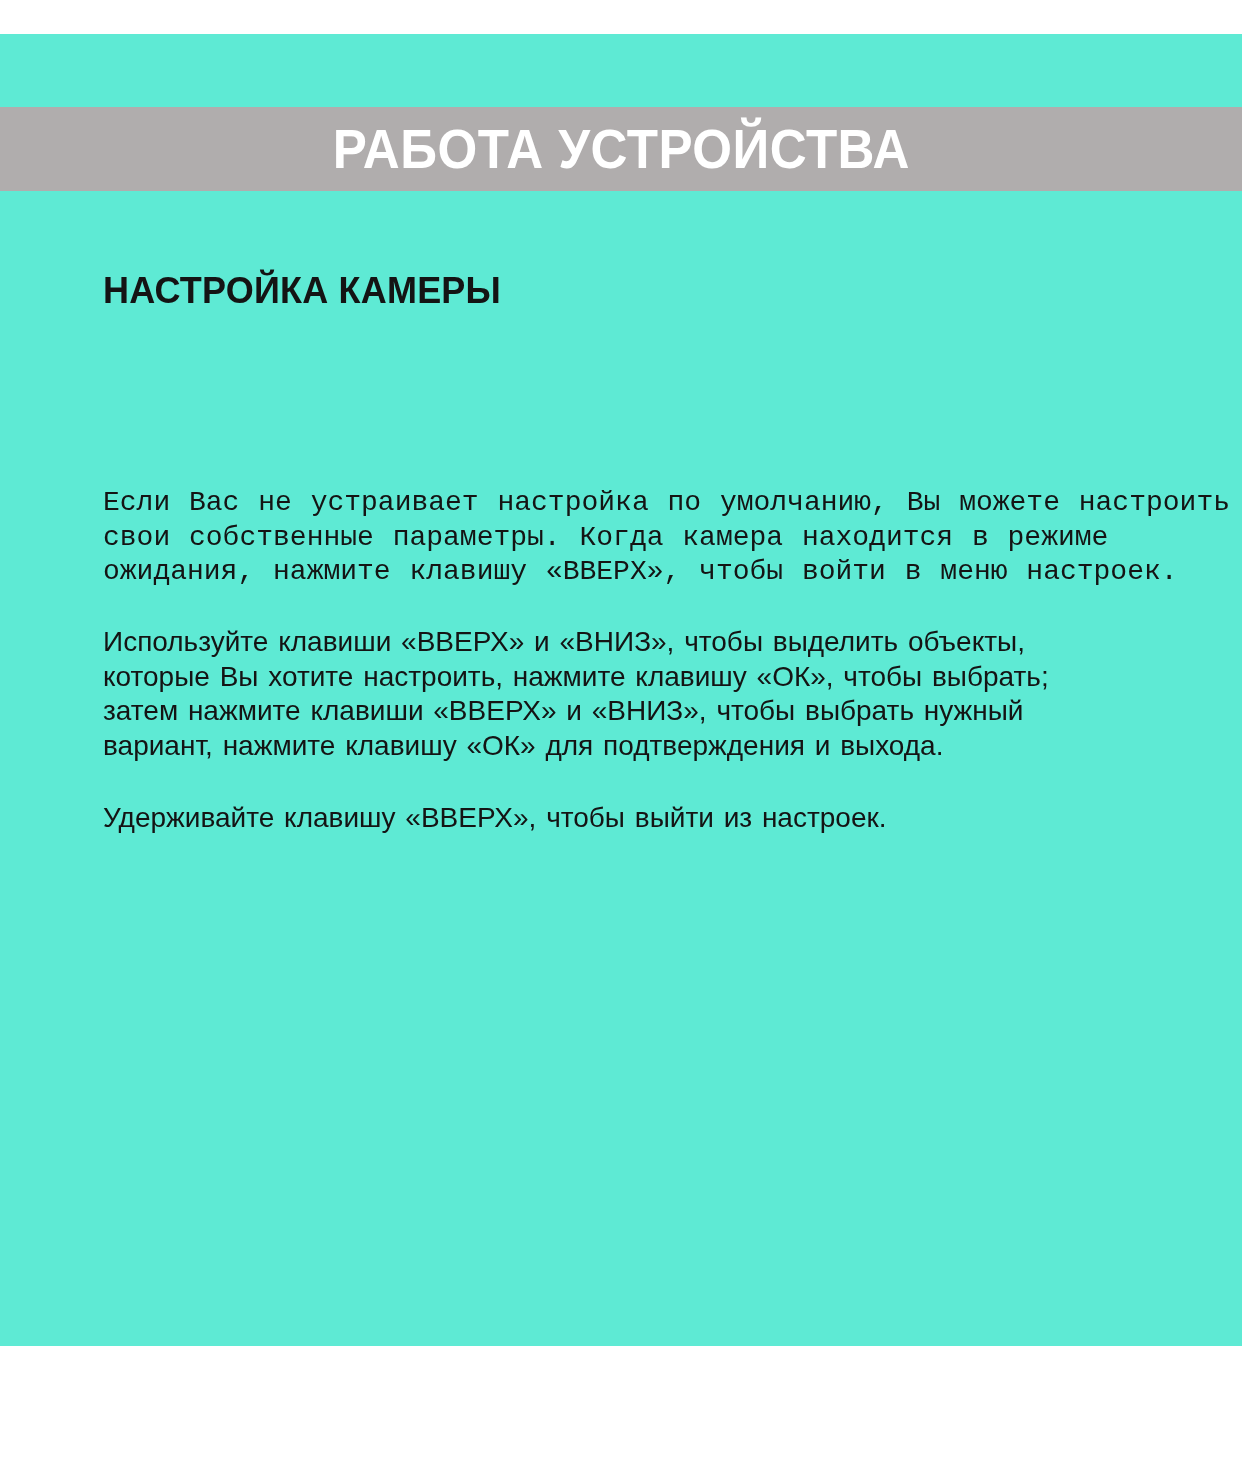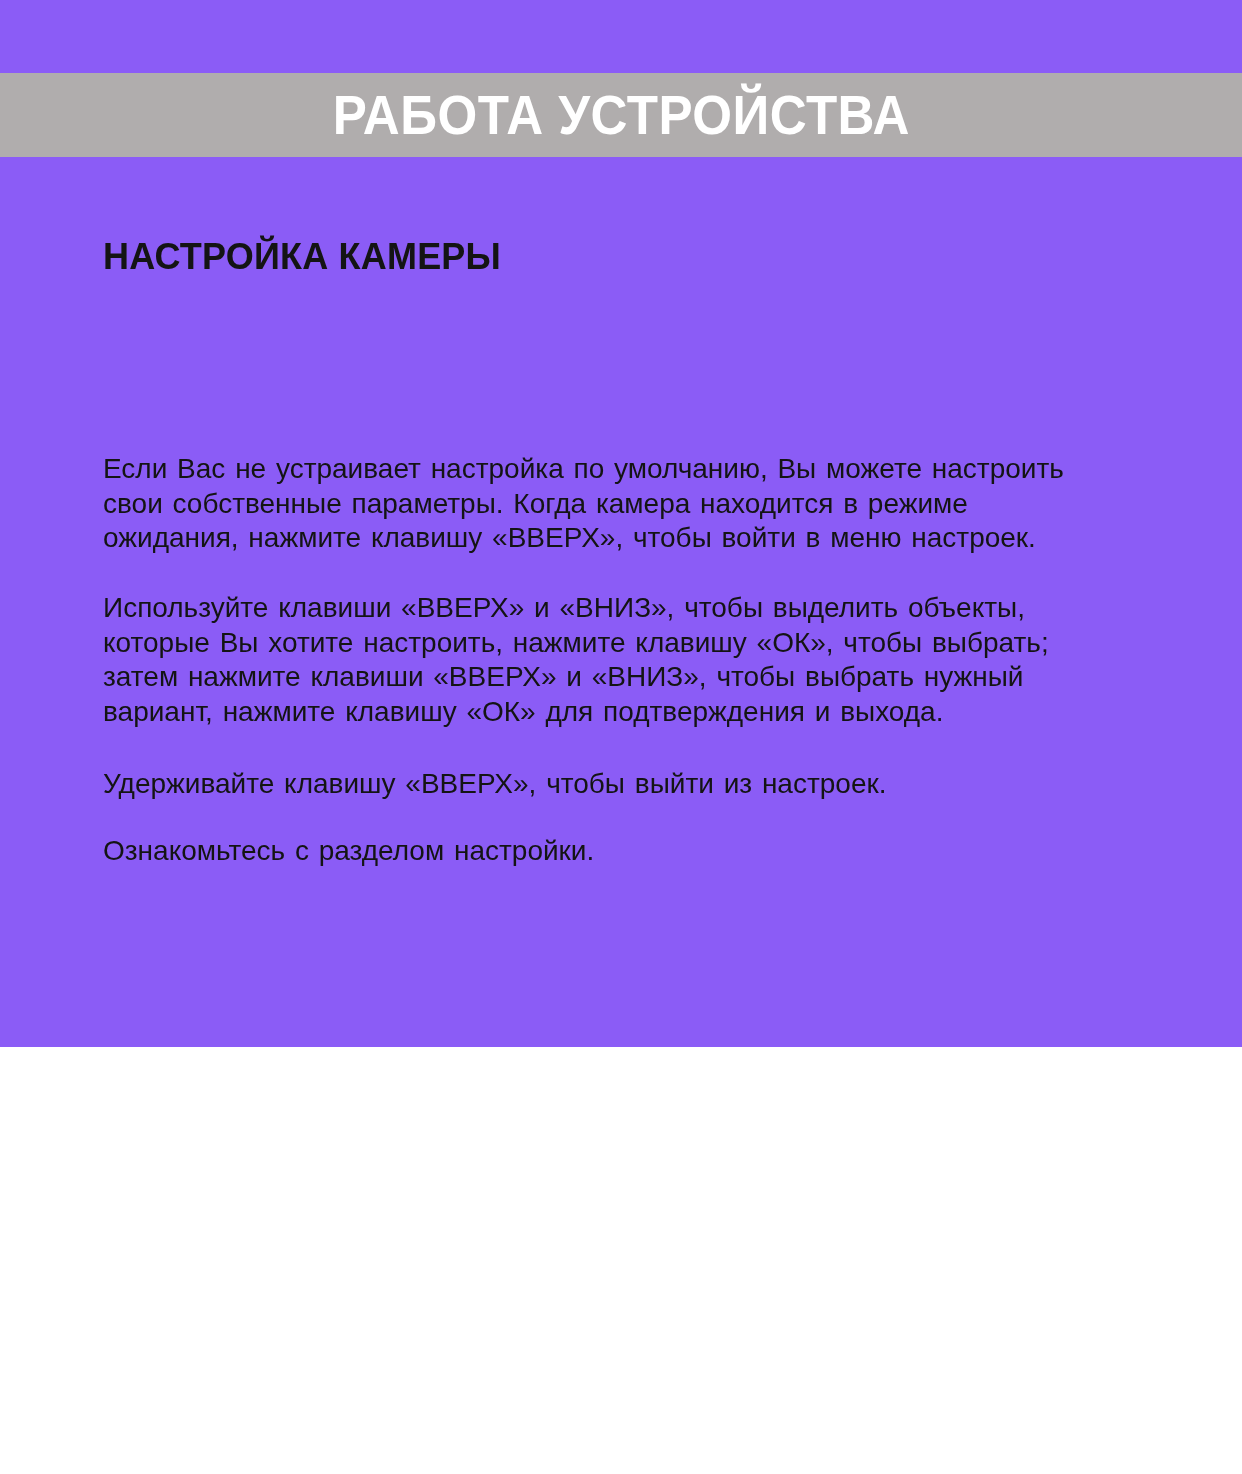--- a/index.html
+++ b/index.html
@@ -3,25 +3,26 @@
   <meta charset="utf-8">
   <style>
     html, body {
       margin: 0;
       padding: 0;
       background: #ffffff;
     }
     .page {
       position: relative;
       width: 1242px;
-      height: 1047px;
-      background: #8b5cf6;
+      height: 1312px;
+      background: #5eead4;
       overflow: hidden;
       font-family: "Liberation Sans", "DejaVu Sans", sans-serif;
       color: #141414;
+      margin-top: 34px;
     }
     .section-bar {
       position: absolute;
       top: 73px;
       left: 0;
       width: 1242px;
       height: 84px;
       background: #b0adad;
       display: flex;
       align-items: center;
@@ -52,21 +53,21 @@
       position: absolute;
       left: 103px;
       margin: 0;
       font-size: 28px;
       line-height: 34.5px;
       font-weight: normal;
       word-spacing: 2px;
       white-space: pre-line;
     }
     .para-1 { top: 309px; }
-    .para-2 { top: 452px; }
+    .para-2 { top: 452px; font-family: Liberation Mono, monospace; }
     .para-3 { top: 591px; }
     .para-4 { top: 767px; }
     .para-5 { top: 834px; }
     .page-number {
       position: absolute;
       left: 0;
       top: 1352px;
       width: 1242px;
       text-align: center;
       font-size: 33px;
@@ -89,17 +90,16 @@
 свои собственные параметры. Когда камера находится в режиме
 ожидания, нажмите клавишу «ВВЕРХ», чтобы войти в меню настроек.</p>
 
   <p class="para para-3">Используйте клавиши «ВВЕРХ» и «ВНИЗ», чтобы выделить объекты,
 которые Вы хотите настроить, нажмите клавишу «ОК», чтобы выбрать;
 затем нажмите клавиши «ВВЕРХ» и «ВНИЗ», чтобы выбрать нужный
 вариант, нажмите клавишу «ОК» для подтверждения и выхода.</p>
 
   <p class="para para-4">Удерживайте клавишу «ВВЕРХ», чтобы выйти из настроек.</p>
 
-  <p class="para para-5">Ознакомьтесь с разделом настройки.</p>
 
   <div class="page-number">27</div>
 
 </div>
 
 </body></html>

